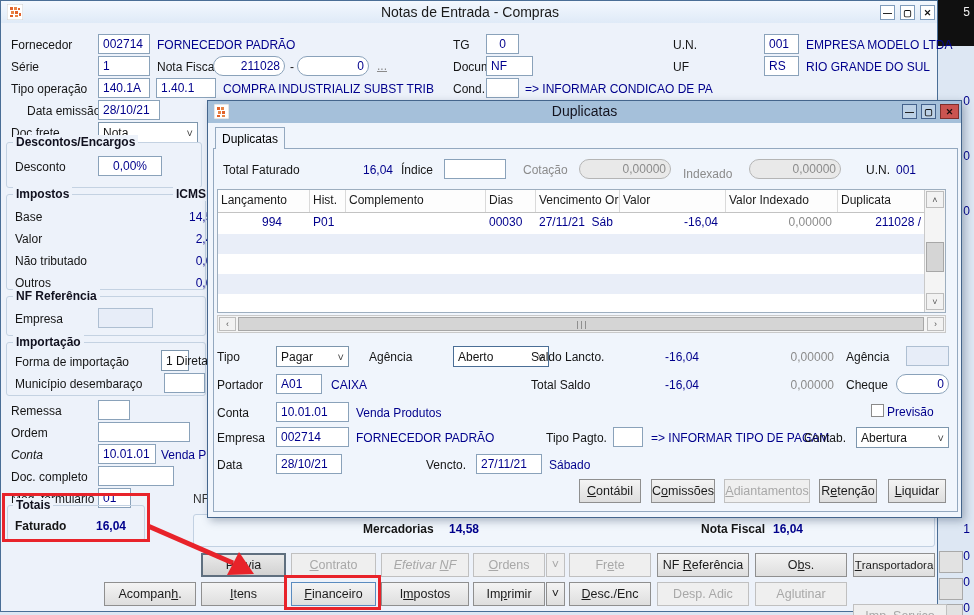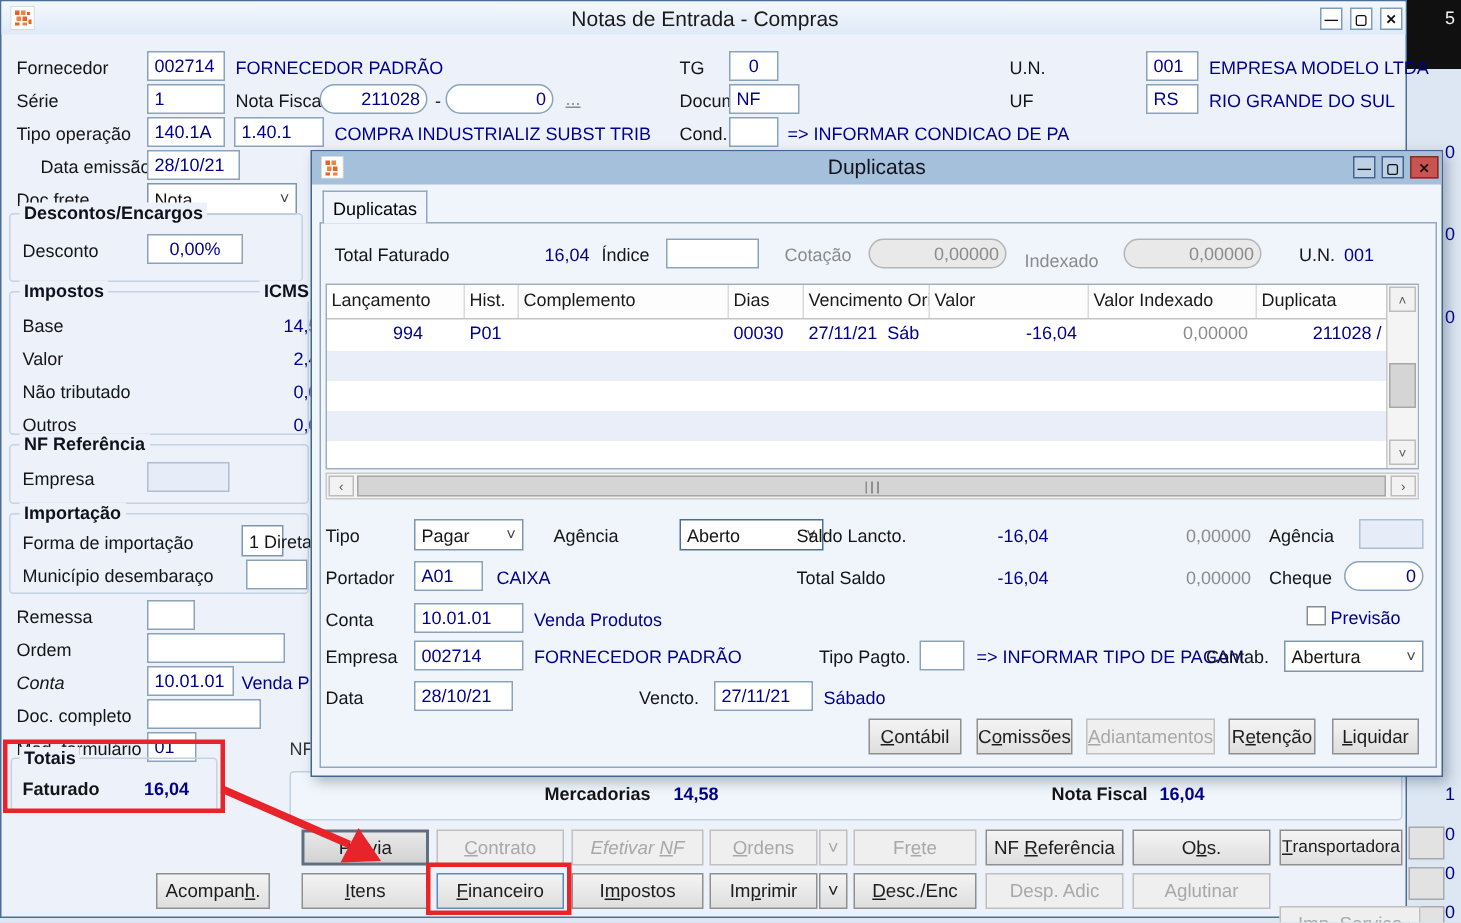--- a/index.html
+++ b/index.html
@@ -191,21 +191,21 @@
     <div class="btn" style="left:656px;top:552px;width:92px;">
       <span>NF </span><span class="k">R</span><span>eferência</span>
     </div>
     <div class="btn" style="left:754px;top:552px;width:92px;">
       <span>O</span><span class="k">b</span><span>s.</span>
     </div>
     <div class="btn" style="left:852px;top:552px;width:82px;font-size:11.5px;">
       <span></span><span class="k">T</span><span>ransportadora</span>
     </div>
 
-    <div class="btn" style="left:103px;top:581px;width:76px;">
+    <div class="btn" style="left:103px;top:581px;width:92px;">
       <span>Acompan</span><span class="k">h</span><span>.</span>
     </div>
     <div class="btn" style="left:200px;top:581px;width:85px;">
       <span></span><span class="k">I</span><span>tens</span>
     </div>
     <div class="btn" style="left:290px;top:581px;width:85px;border-color:#5a8bbf;">
       <span></span><span class="k">F</span><span>inanceiro</span>
     </div>
     <div class="btn" style="left:380px;top:581px;width:88px;">
       <span>I</span><span class="k">m</span><span>postos</span>

